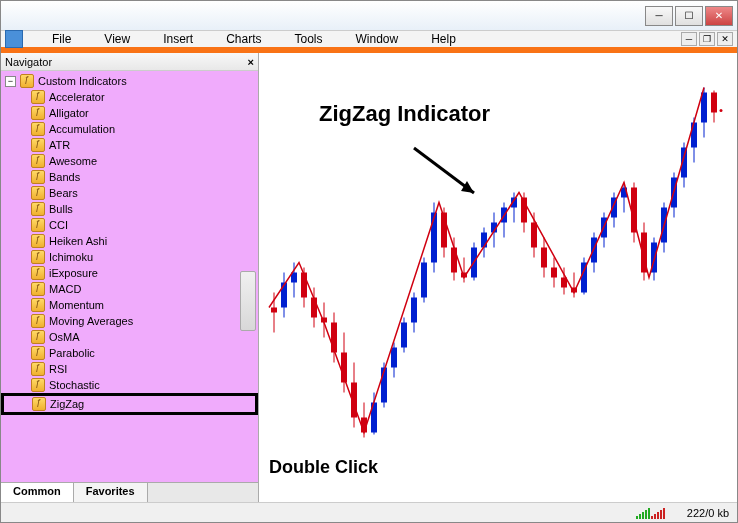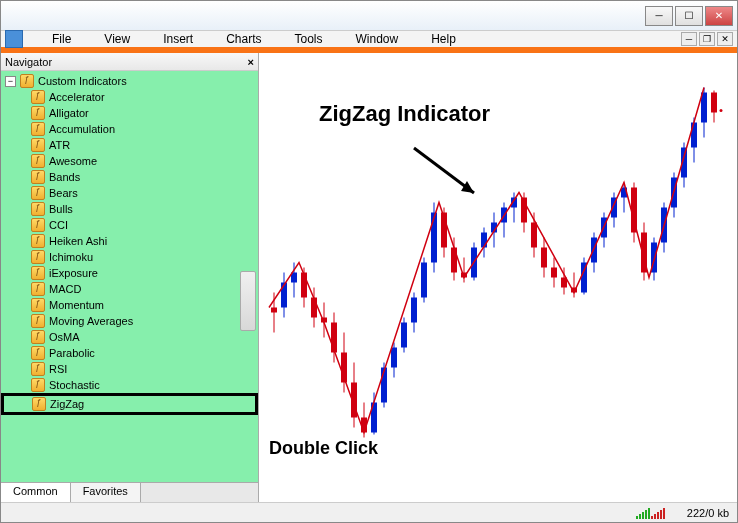--- a/index.html
+++ b/index.html
@@ -7,33 +7,33 @@
 .window { width: 738px; height: 523px; border: 1px solid #888; background: #fff; position: relative; }
 .titlebar { height: 30px; background: linear-gradient(#fff, #e8f0f8); border-bottom: 1px solid #ccc; display: flex; align-items: center; justify-content: flex-end; padding: 0 4px; }
 .win-btn { width: 28px; height: 20px; margin-left: 2px; border: 1px solid #888; background: linear-gradient(#f8f8f8,#e0e0e0); display: flex; align-items: center; justify-content: center; font-size: 10px; cursor: pointer; }
 .win-btn.close { background: linear-gradient(#e88,#c44); color: #fff; }
 .menubar { height: 22px; background: #f4f4f4; border-bottom: 6px solid #f97316; display: flex; align-items: center; padding: 0 4px; gap: 13px; }
 .app-icon { width: 18px; height: 18px; background: #4a90d9; border: 1px solid #2a6ab0; margin-right: 6px; }
 .menu-item { padding: 2px 10px; cursor: pointer; font-size: 12px; }
 .mdi-btns { margin-left: auto; display: flex; gap: 2px; }
 .mdi-btn { width: 16px; height: 14px; border: 1px solid #aaa; background: #eee; font-size: 9px; display: flex; align-items: center; justify-content: center; cursor: pointer; }
 .content { display: flex; height: calc(100% - 30px - 22px - 20px); }
-.navigator { width: 258px; border-right: 1px solid #aaa; display: flex; flex-direction: column; background: #86efac; }
+.navigator { width: 258px; border-right: 1px solid #aaa; display: flex; flex-direction: column; background: #f0abfc; }
 .nav-title { height: 18px; background: linear-gradient(#f8f8f8,#e8e8e8); border-bottom: 1px solid #ccc; padding: 2px 4px; font-size: 11px; display: flex; align-items: center; }
 .nav-close { margin-left: auto; cursor: pointer; font-weight: bold; }
 .tree { flex: 1; overflow-y: auto; padding: 2px; position: relative; }
 .tree-root { display: flex; align-items: center; padding: 1px 2px; }
 .tree-item { display: flex; align-items: center; padding: 1px 2px 1px 28px; cursor: pointer; white-space: nowrap; }
 .expand { width: 11px; height: 11px; border: 1px solid #888; background: #fff; display: flex; align-items: center; justify-content: center; font-size: 9px; line-height: 1; margin-right: 4px; cursor: pointer; }
 .ind-icon { width: 14px; height: 14px; background: linear-gradient(#ffd966,#f0b030); border: 1px solid #c08020; border-radius: 2px; margin-right: 4px; flex-shrink: 0; position: relative; }
 .ind-icon::after { content: "ƒ"; position: absolute; left: 3px; top: -1px; font-size: 9px; font-style: italic; color: #805010; }
 .scroll-indicator { position: absolute; right: 2px; top: 200px; width: 16px; height: 60px; background: linear-gradient(#f0f0f0,#d8d8d8); border: 1px solid #aaa; border-radius: 2px; }
 .highlight-box { border: 3px solid #000; padding: 0; margin: 0 -2px; }
 .nav-tabs { height: 20px; display: flex; border-top: 1px solid #aaa; background: #e8e8e8; }
-.nav-tab { padding: 2px 12px; border-right: 1px solid #aaa; background: #f4f4f4; font-size: 11px; cursor: pointer; }
+.nav-tab { padding: 2px 12px; border-right: 1px solid #aaa; background: #f4f4f4; font-size: 11px; cursor: pointer; font-weight: bold; }
 .nav-tab.active { background: #fff; }
 .chart { flex: 1; position: relative; background: #fff; overflow: hidden; }
 .chart-svg { width: 100%; height: 100%; }
 .annotation { position: absolute; font-size: 22px; font-weight: bold; font-family: Arial; }
 .statusbar { height: 20px; border-top: 1px solid #ccc; background: #f0f0f0; display: flex; align-items: center; padding: 0 8px; }
 .status-right { margin-left: auto; display: flex; align-items: center; gap: 22px; font-size: 11px; }
 .conn-bars { display: flex; align-items: flex-end; gap: 1px; height: 12px; }
 .cb { width: 2px; background: #2a2; }
 .cb.r { background: #c22; }
 </style>
@@ -261,21 +261,21 @@
           <line x1="455" x2="455" y1="28" y2="60" stroke="#d00010" stroke-width="1"></line>
           <rect x="452" width="6" y="30" height="20" fill="#d00010"></rect>
           <polyline points="10,245 40,200 65,260 105,370 180,140 205,215 260,130 315,230 365,120 390,215 445,25" fill="none" stroke="#d00010" stroke-width="1.5"></polyline>
           <circle cx="462" cy="48" r="1.5" fill="#d00010"></circle>
         </svg>
       <div class="annotation" style="left:60px; top:48px;">ZigZag Indicator</div>
       <svg style="position:absolute; left:150px; top:90px;" width="80" height="60">
         <line x1="5" y1="5" x2="65" y2="50" stroke="#000" stroke-width="3"></line>
         <polygon points="65,50 52,48 58,38" fill="#000"></polygon>
       </svg>
-      <div class="annotation" style="left:10px; top:385px; font-size:18px;">Double Click</div>
+      <div class="annotation" style="left:10px; top:404px; font-size:18px;">Double Click</div>
     </div>
   </div>
 
   <div class="statusbar">
     <div class="status-right">
       <div class="conn-bars">
         <div class="cb" style="height:3px"></div>
           <div class="cb" style="height:5px"></div>
         <div class="cb" style="height:7px"></div>
           <div class="cb" style="height:9px"></div>

